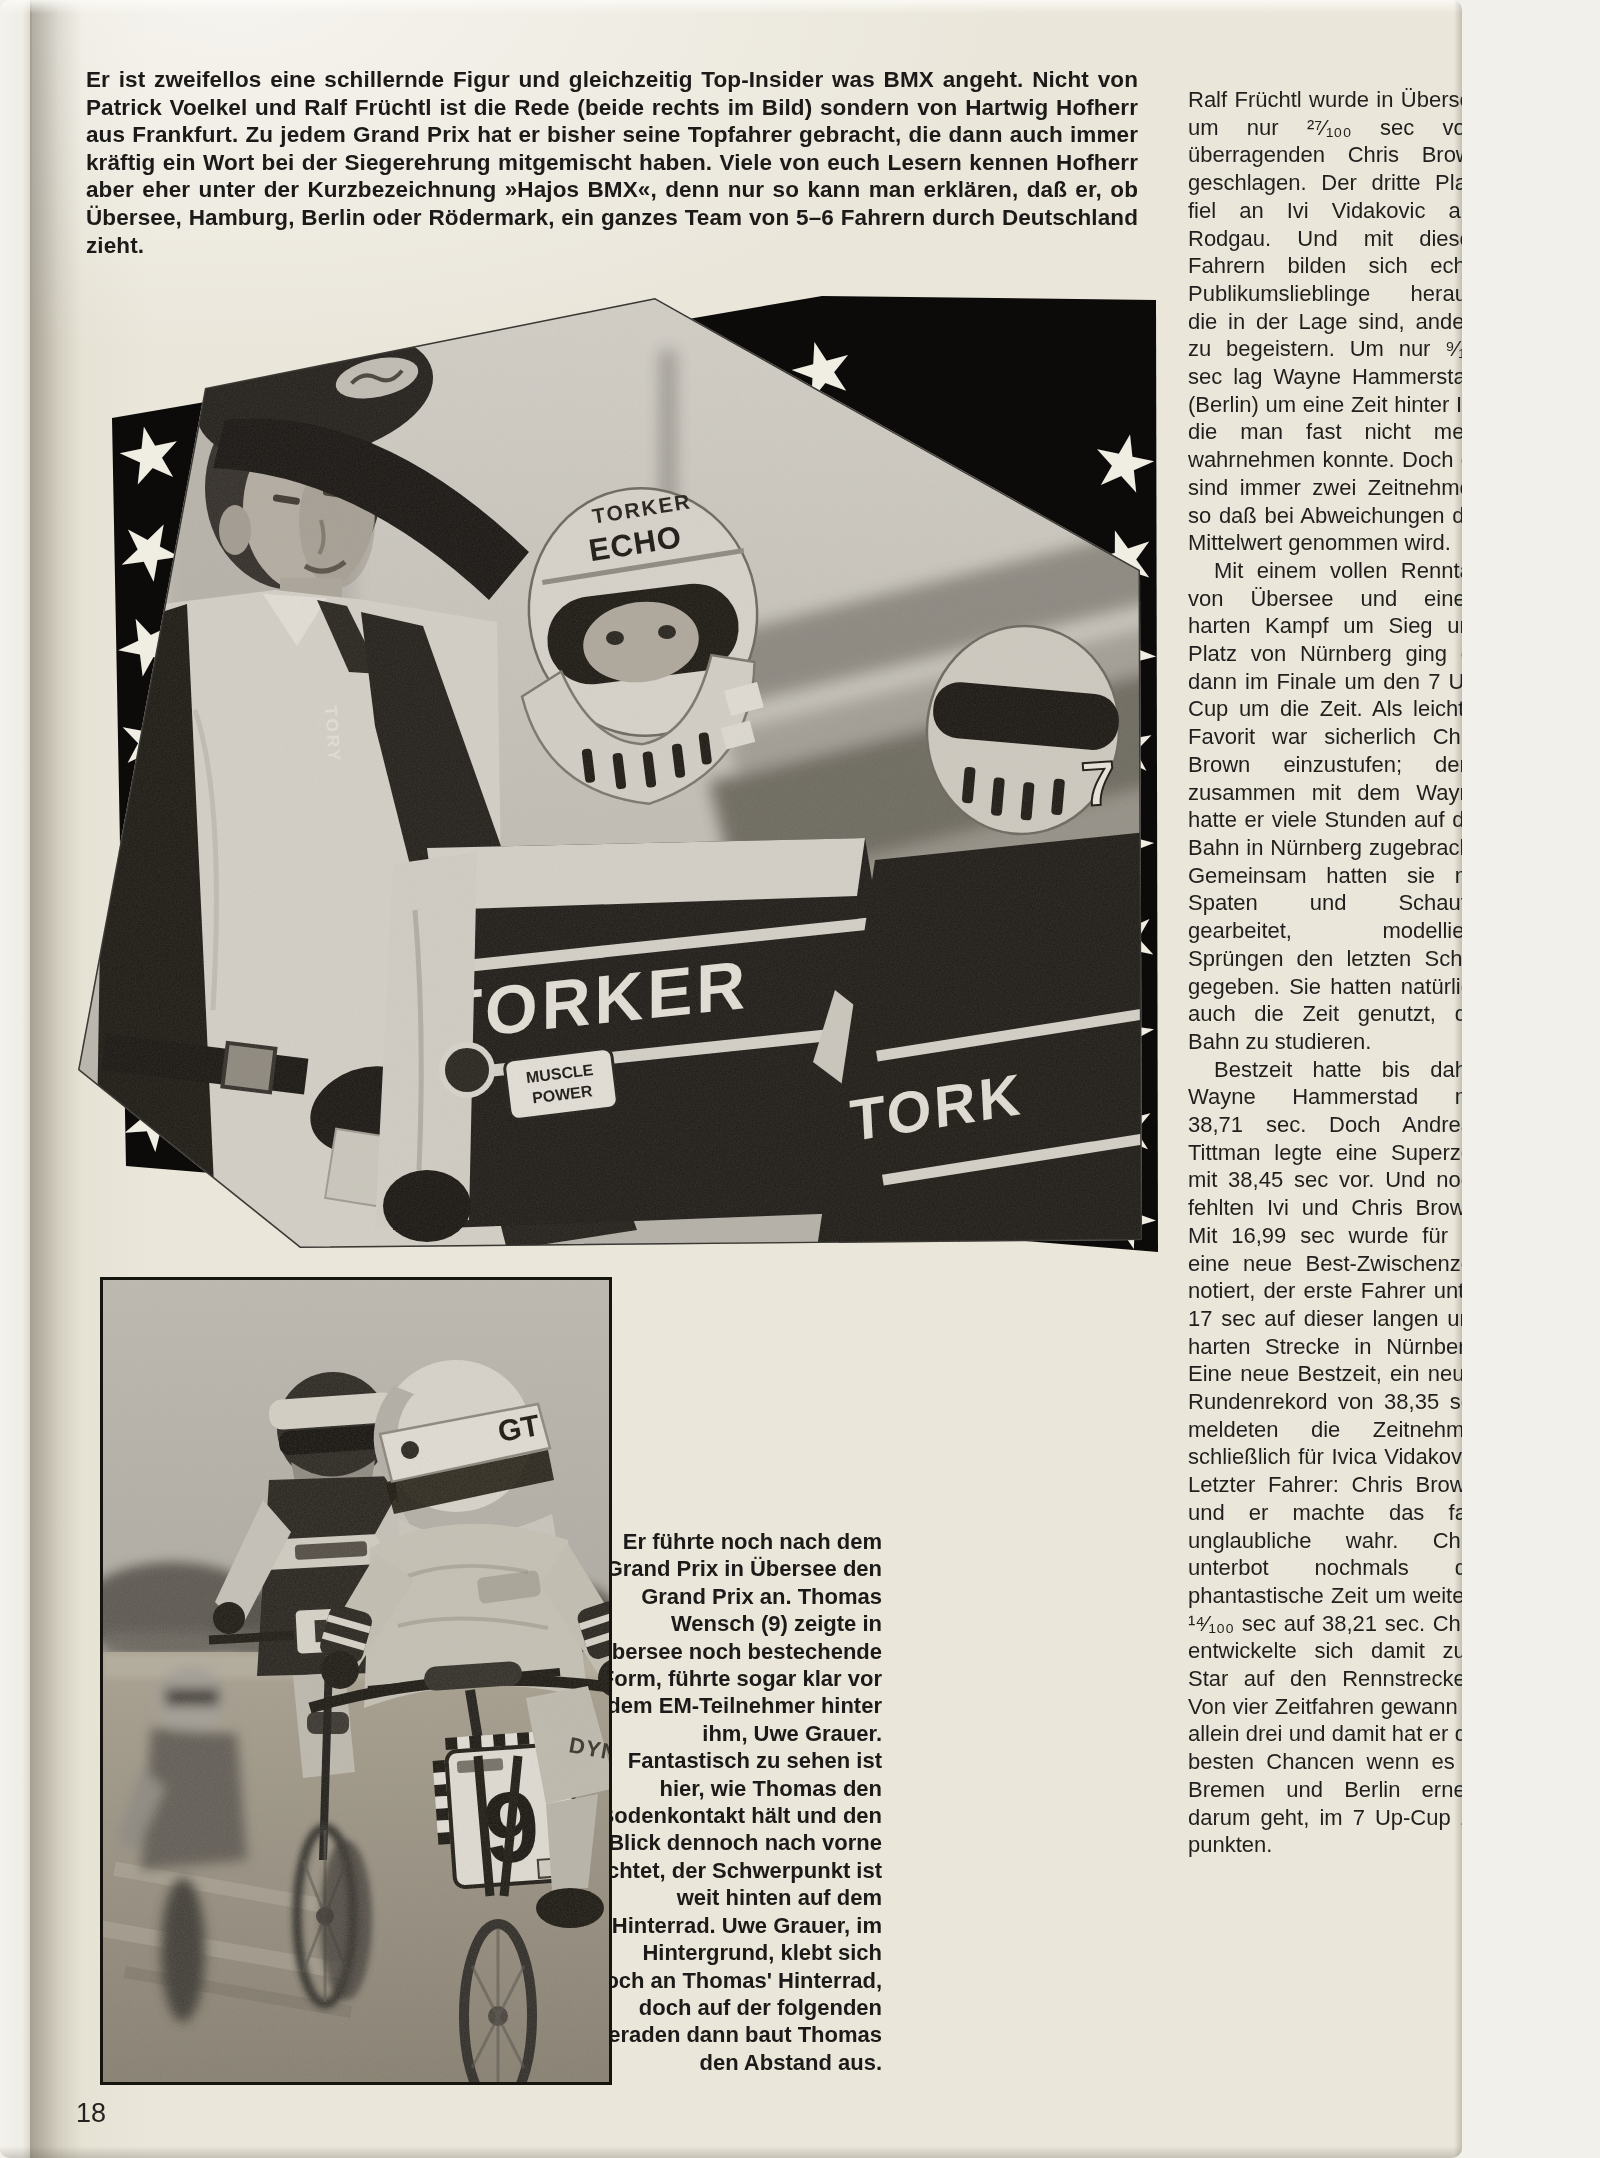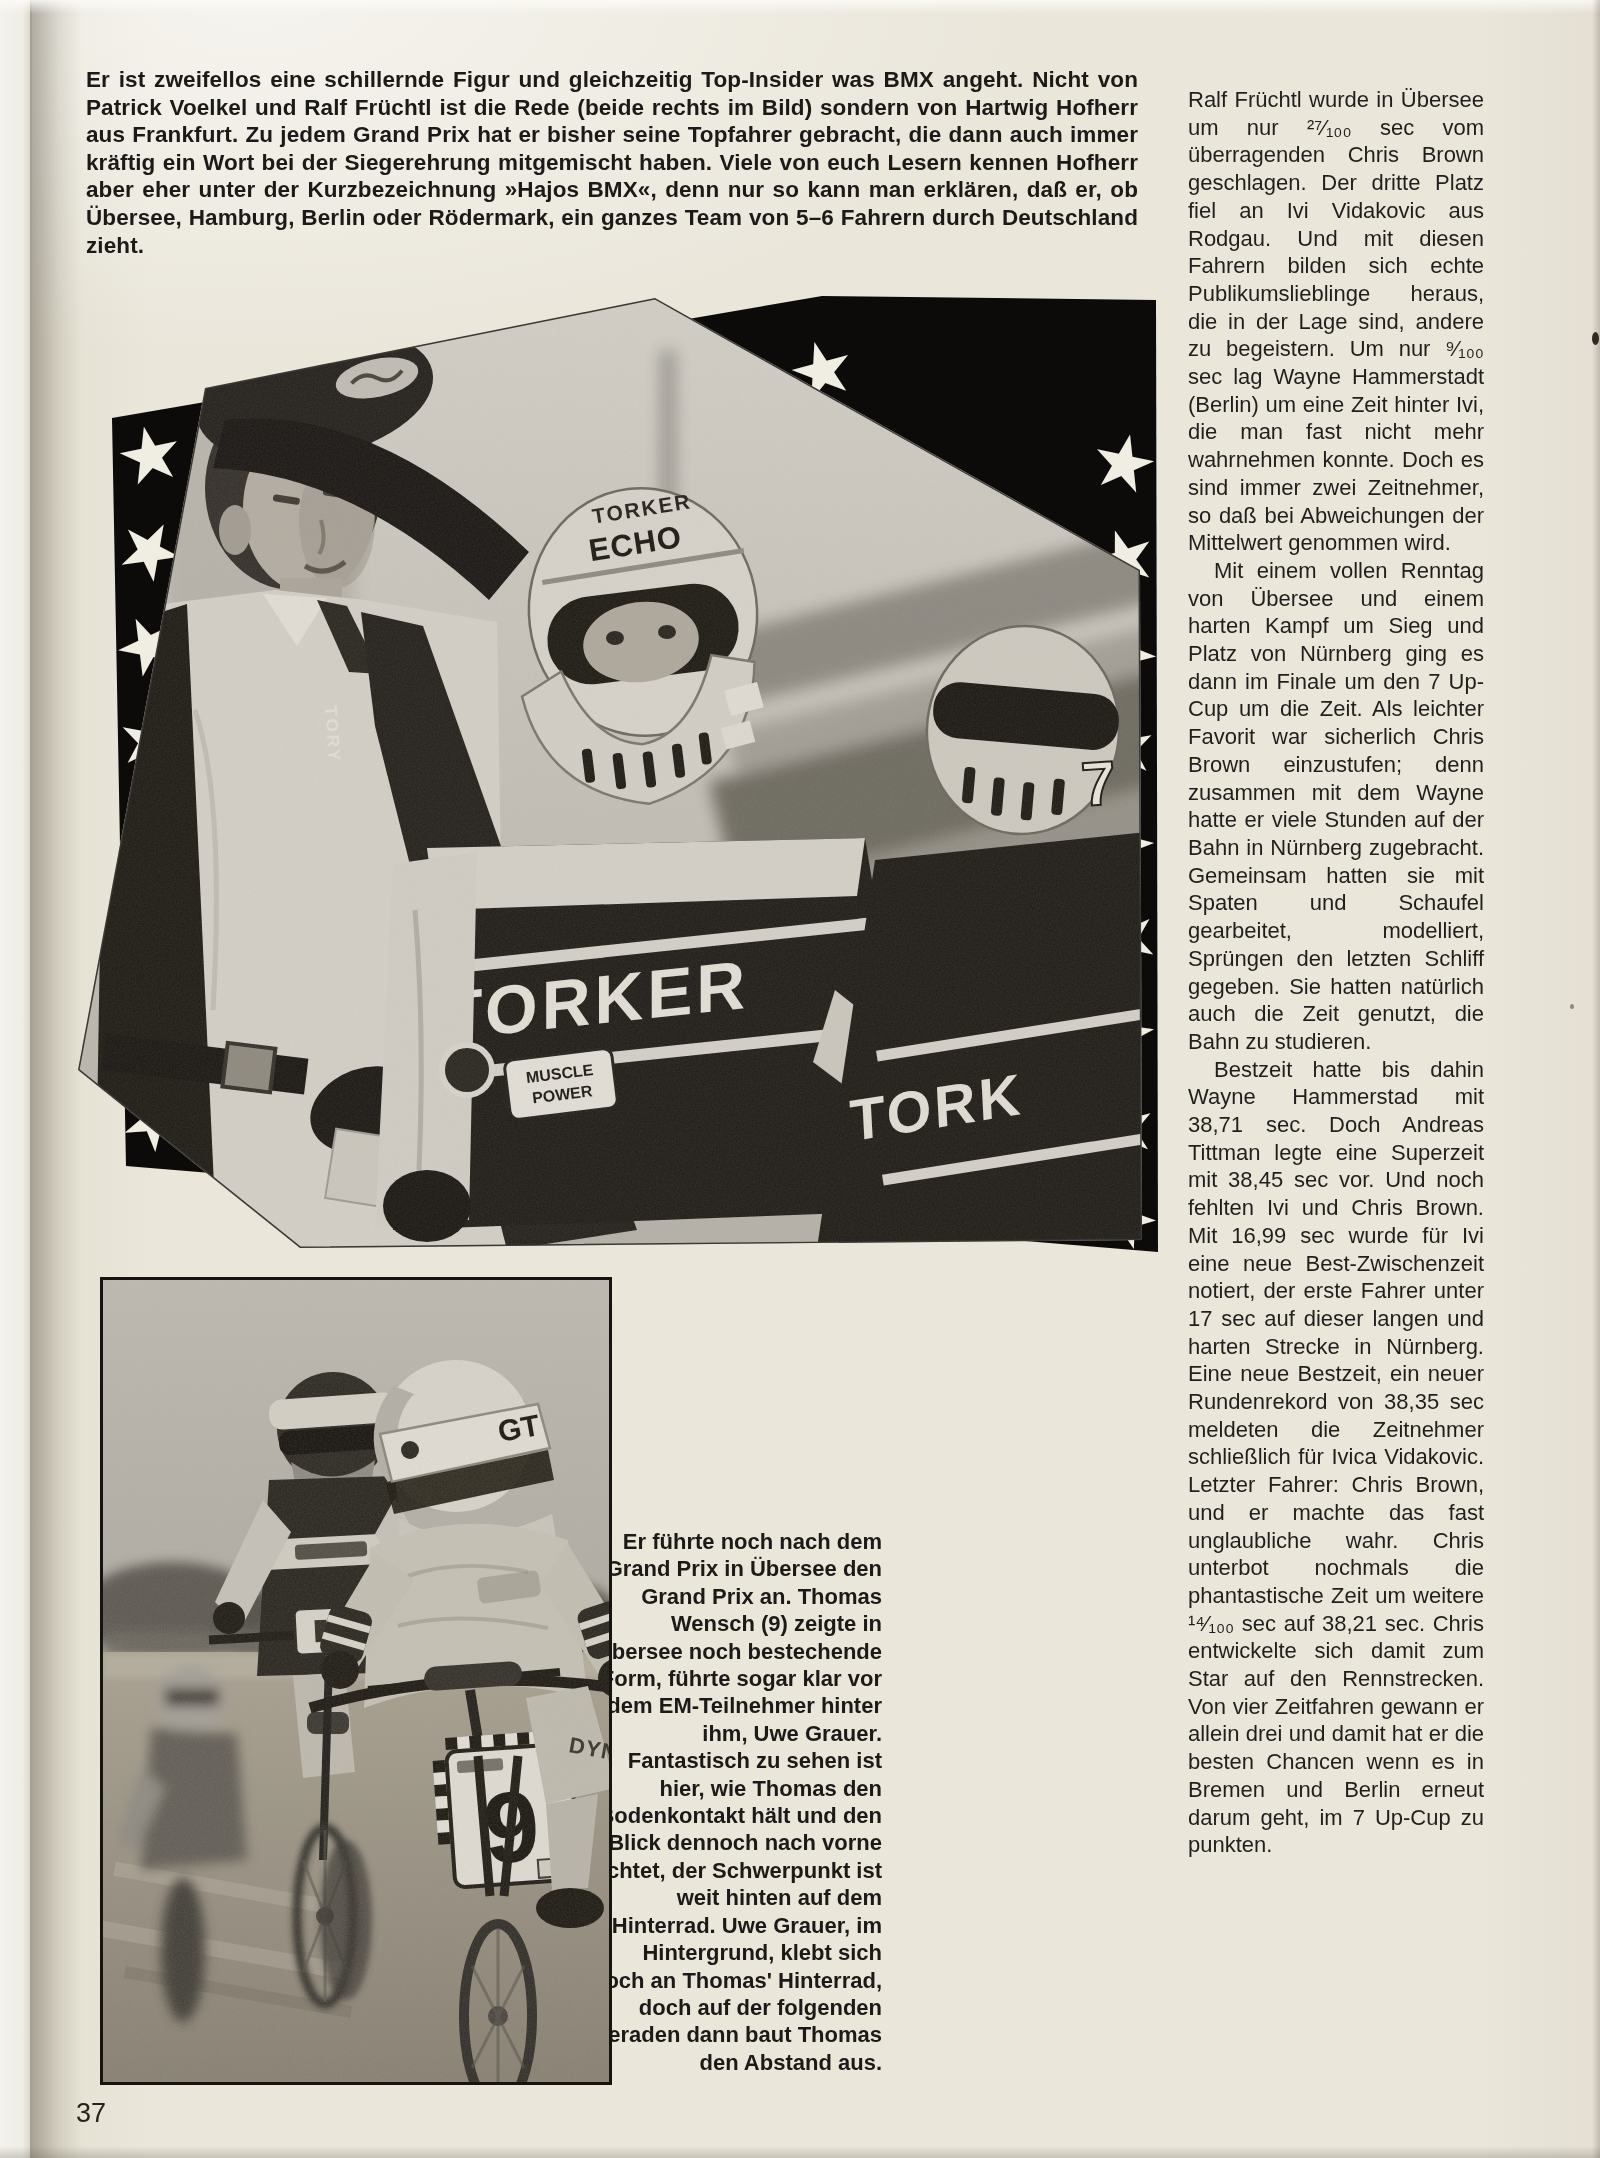--- a/index.html
+++ b/index.html
@@ -1,22 +1,23 @@
 <!DOCTYPE html>
 <html><head>
 <meta charset="utf-8">
 <style>
   html,body{margin:0;padding:0;background:#f2f0ea;}
   .canvas{
-    position:relative;width:1600px;height:2158px;overflow:hidden;
+    position:relative;width:1462px;height:2158px;overflow:hidden;
     font-family:"Liberation Sans",sans-serif;color:#1d1c1a;
     background:
       radial-gradient(1300px 600px at 16% 0%, rgba(255,255,255,.55), rgba(255,255,255,0) 60%),
       linear-gradient(90deg, #d8d2c4 0px, #e5e1d3 70px, #eae6da 150px, #eae6da 1480px, #e4dfd2 1600px),
       linear-gradient(180deg, #efebe0 0%, #eae6da 40%, #e3ded1 100%);
+    border-radius: 10px;
   }
   .adjacent-edge{position:absolute;left:0;top:0;width:32px;height:2158px;
     background:linear-gradient(90deg,#f4f2ec 0%,#efede6 70%,#d9d4c6 100%);}
   .gutter{position:absolute;left:30px;top:0;width:52px;height:2158px;
     background:linear-gradient(90deg,rgba(75,69,56,.38),rgba(110,103,88,.14) 55%,rgba(110,103,88,0));}
   .top-strip{position:absolute;left:0;top:0;width:1600px;height:14px;
     background:linear-gradient(180deg,rgba(252,251,247,.85),rgba(252,251,247,0));}
   .bottom-strip{position:absolute;left:0;bottom:0;width:1600px;height:12px;
     background:linear-gradient(0deg,rgba(70,64,52,.22),rgba(70,64,52,0));}
   .right-strip{position:absolute;right:0;top:0;width:8px;height:2158px;
@@ -361,15 +362,15 @@
         <ellipse cx="170" cy="700" rx="34" ry="92" fill="none" stroke="#2b2925" stroke-width="10"></ellipse>
         <circle cx="170" cy="700" r="10" fill="#44403a"></circle>
         <path d="M170,612 L170,790 M144,650 L196,752 M196,650 L144,752" stroke="#56524b" stroke-width="3" opacity="0.6"></path>
       </g>
 
       <rect width="506" height="802" filter="url(#bgrain)" opacity="0.5"></rect>
       <rect width="506" height="802" fill="#8a7f5f" opacity="0.05"></rect>
     </svg>
   </div>
 
-  <div class="page-number">37</div>
+  <div class="page-number">18</div>
 
 </div>
 
 </body></html>

